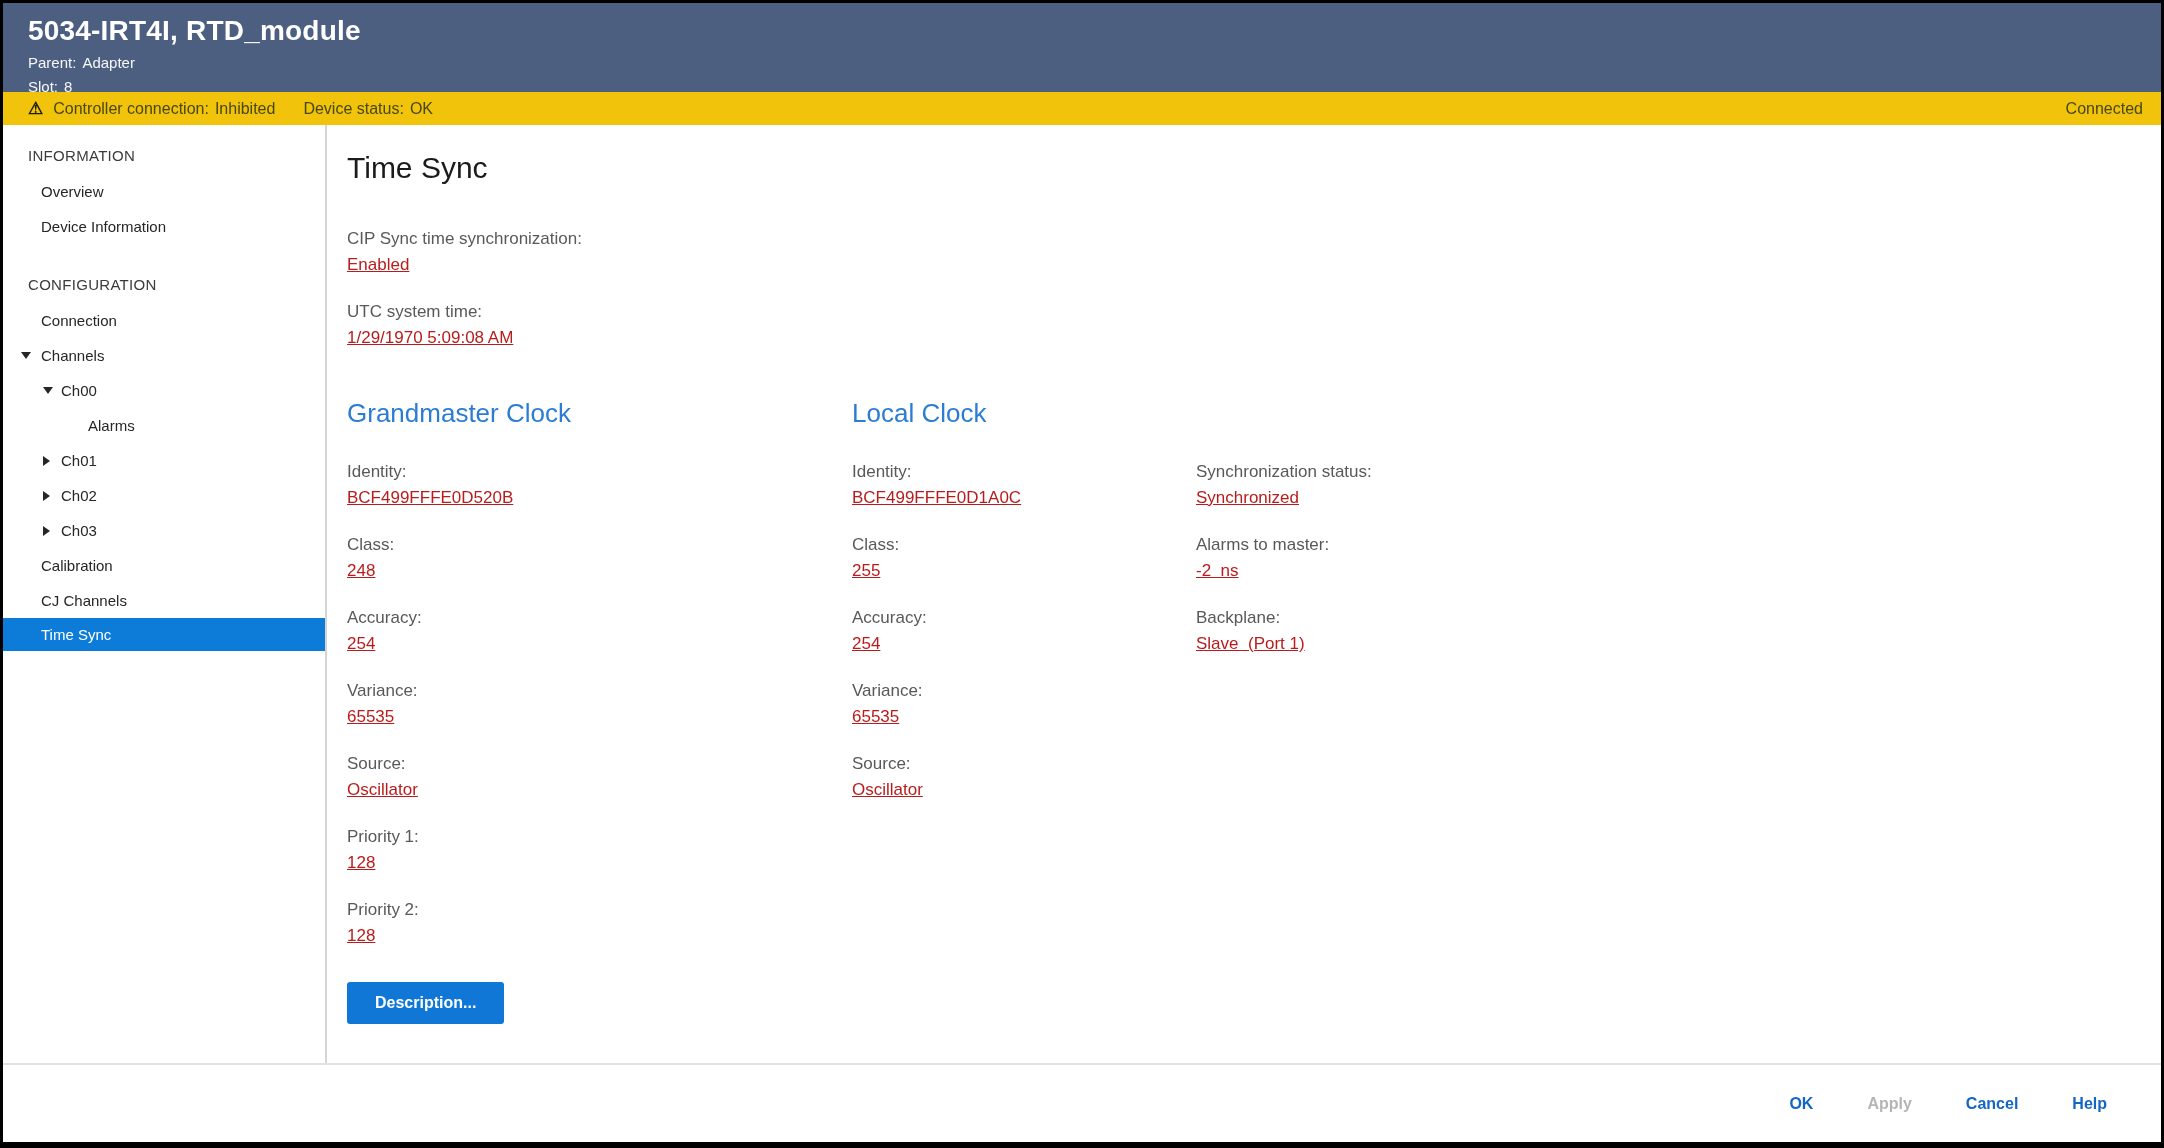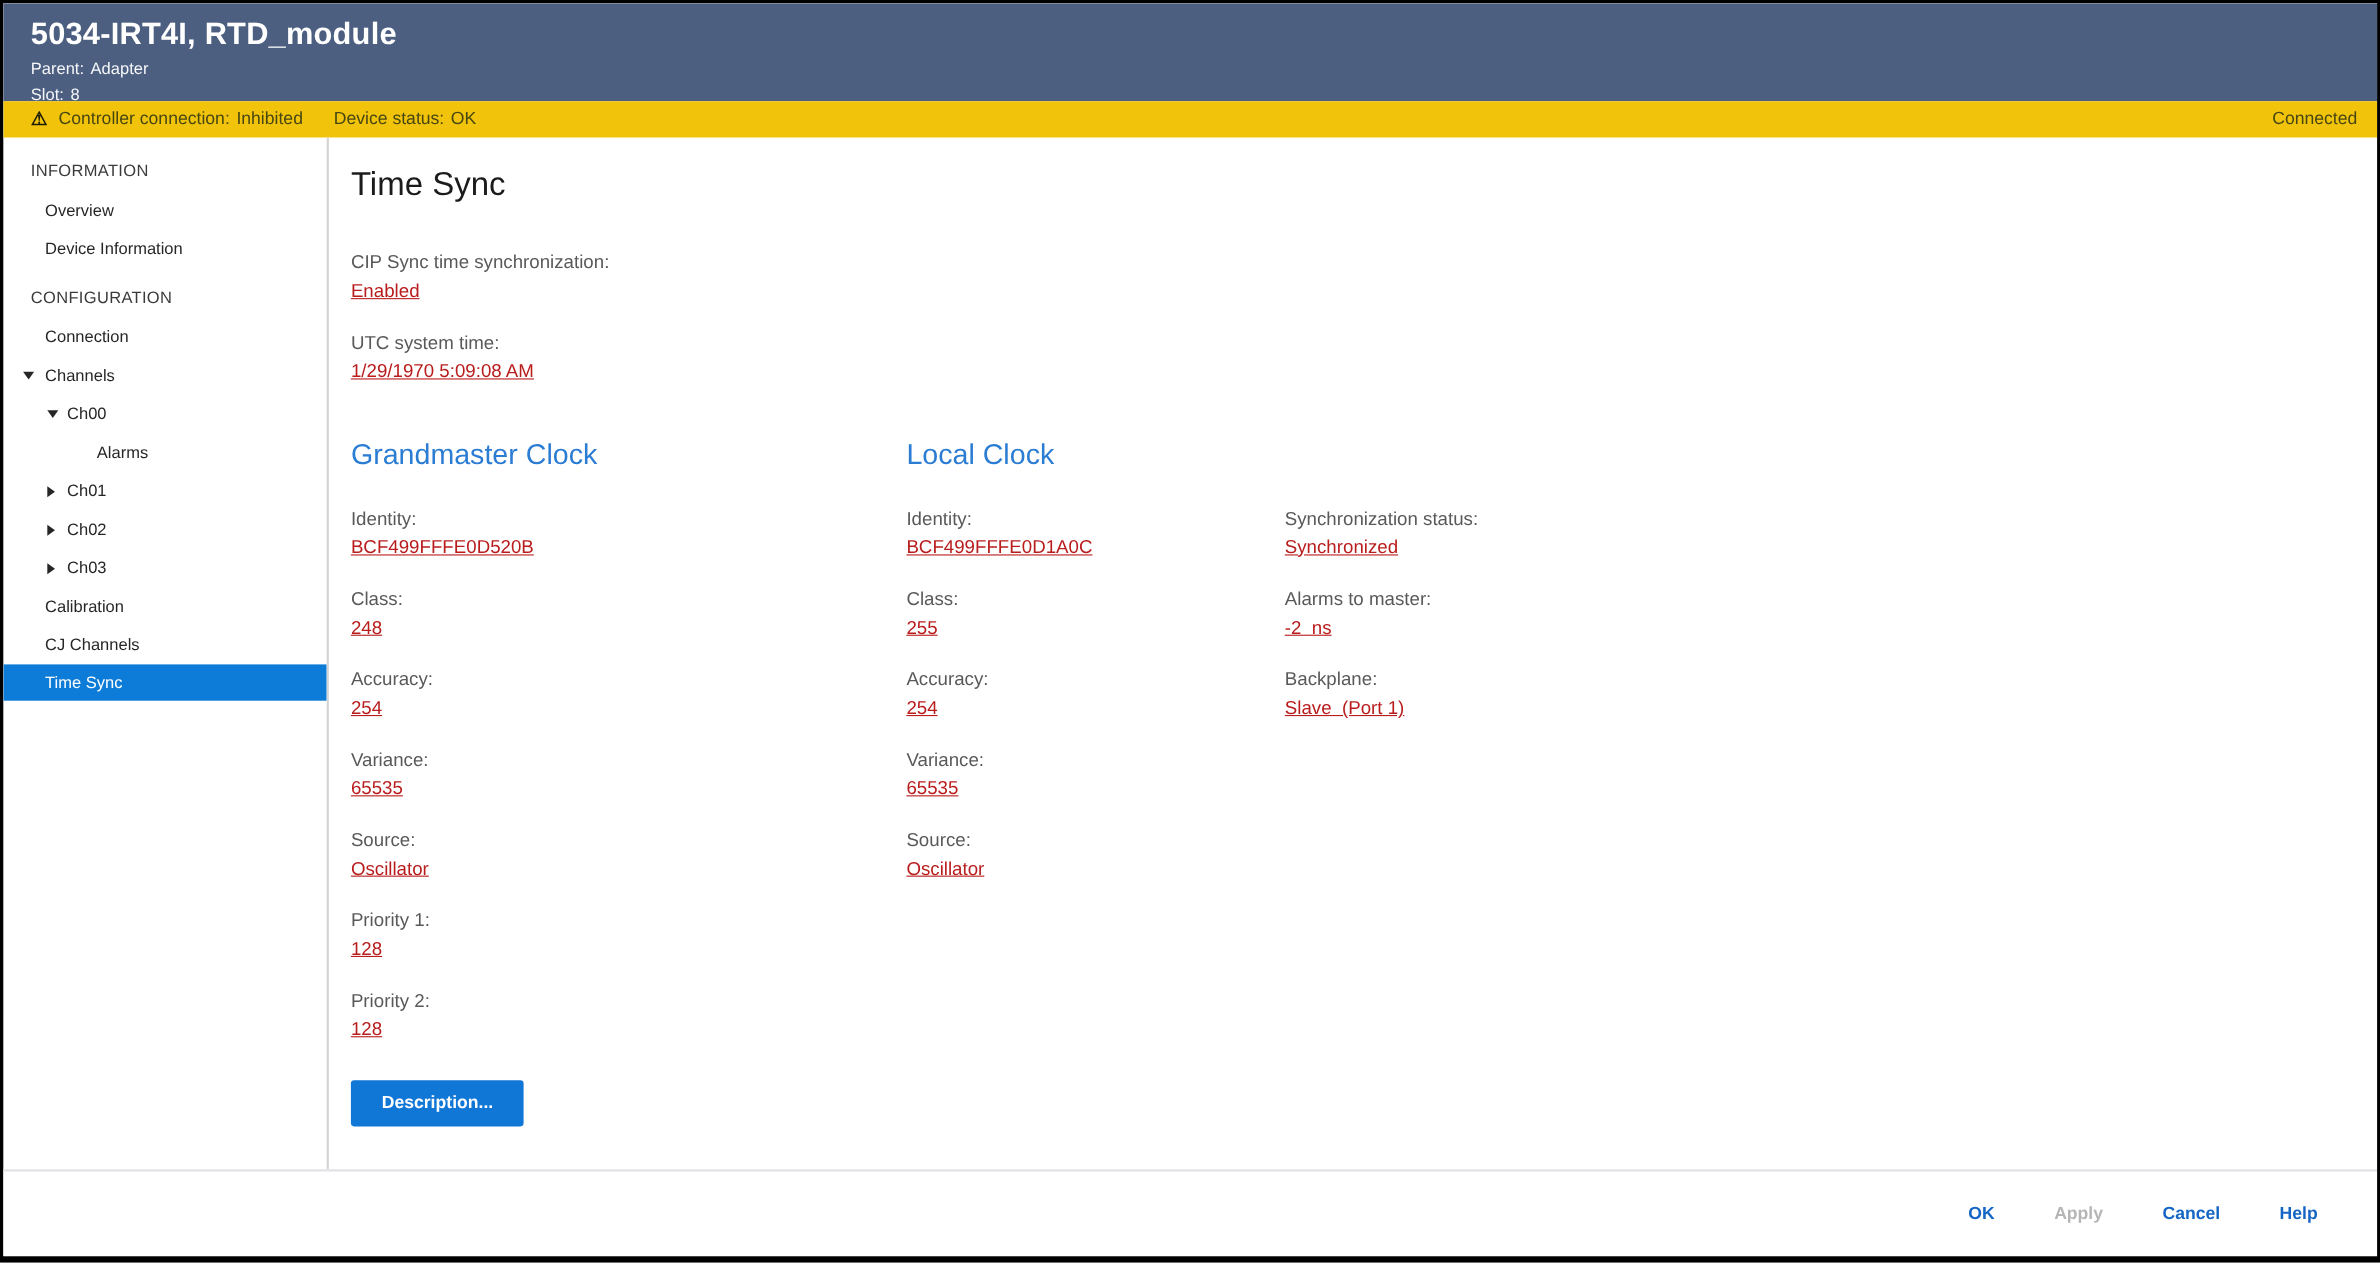--- a/index.html
+++ b/index.html
@@ -39,21 +39,21 @@
   .warnbar .pair { margin-right: 28px; }
   .warnbar .pair .lbl { margin-right: 6px; }
   .warnbar .spacer { flex: 1; }
   .warnbar .connected { margin-right: 6px; }
 
   
   .bodyrow { flex: 1 1 auto; display: flex; min-height: 0; }
 
   
   .sidebar {
-    width: 296px; flex: 0 0 auto;
+    width: 324px; flex: 0 0 auto;
     border-right: 2px solid #d5d5d5;
     padding-top: 14px;
     font-size: 15px; color: #262626;
     overflow: hidden;
   }
   .nav-header {
     color: #3b3b3b; padding: 8px 0 8px 25px;
     letter-spacing: .3px; height: 35px;
   }
   .nav-item {
@@ -67,21 +67,21 @@
   .arrow-down { border-width: 7px 5px 0 5px; border-color: #262626 transparent transparent transparent; }
   .arrow-right { border-width: 5px 0 5px 7px; border-color: transparent transparent transparent #262626; }
   .lvl1 { padding-left: 38px; }
   .lvl1 .arrow { left: 18px; }
   .lvl2 { padding-left: 58px; }
   .lvl2 .arrow { left: 40px; }
   .lvl3 { padding-left: 85px; }
   .nav-item.selected {
     background: #0C7CD8; color: #ffffff; height: 33px;
   }
-  .sect-gap { margin-top: 10px; }
+  .sect-gap { margin-top: 24px; }
 
   
   .content { flex: 1 1 auto; padding: 26px 0 0 20px; overflow: hidden; }
   .page-title { font-size: 30px; font-weight: 400; color: #1b1b1b; margin-bottom: 40px; }
 
   .field { margin-bottom: 21px; }
   .field-label { font-size: 17px; line-height: 28px; color: #595959; }
   .field-value { font-size: 17px; line-height: 24px; color: #b91c1c; text-decoration: underline; }
 
   .clock-columns { display: flex; margin-top: 46px; }

